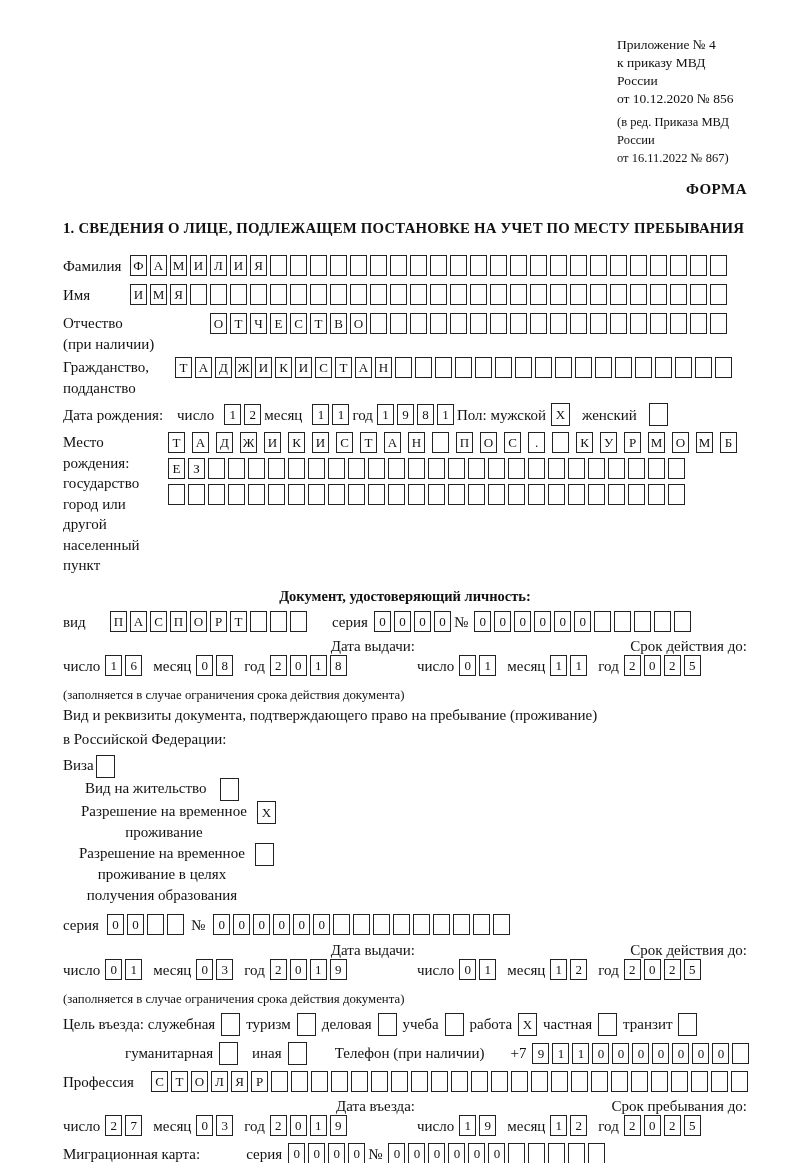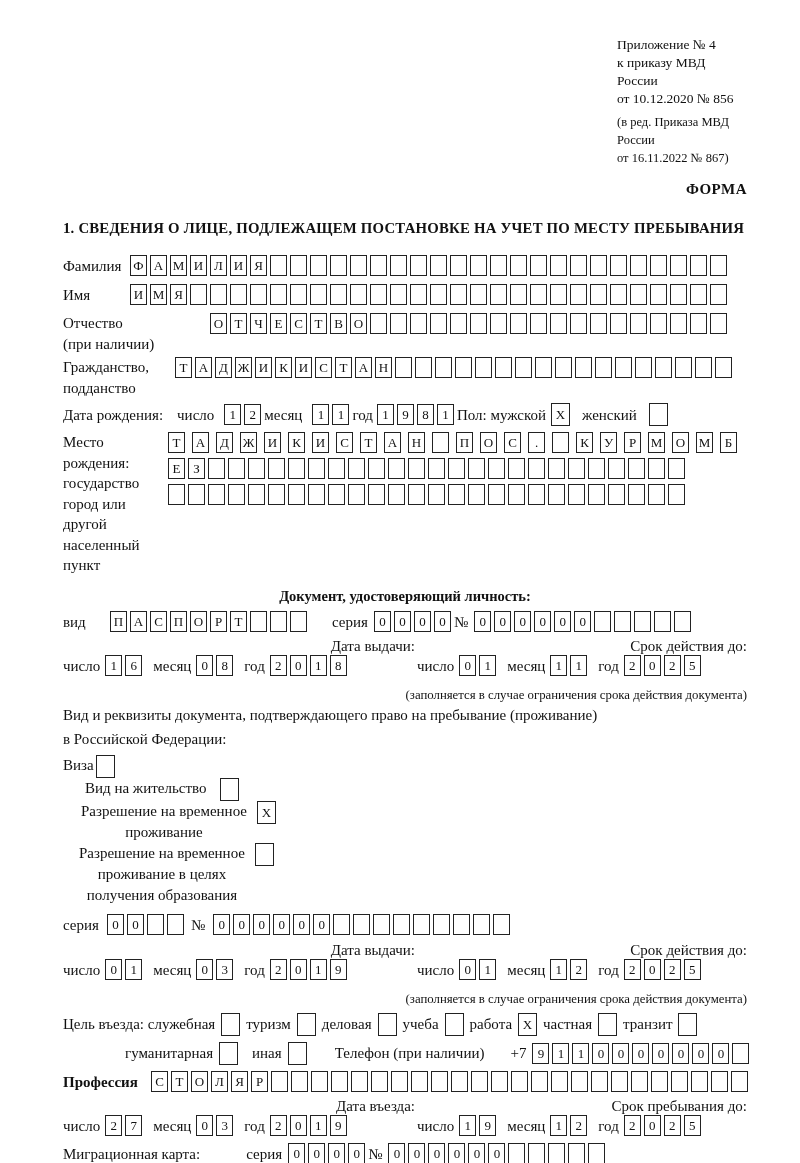--- a/index.html
+++ b/index.html
@@ -24,21 +24,21 @@
   .cbox .box{width:17px;height:21px;line-height:21px;margin-right:0;}
   .inline-gap{display:inline-block;width:10px;}
   .doc-heading{text-align:center;font-weight:bold;font-size:14.5px;margin:2px 0 6px 0;}
   .date-block{display:flex;margin-bottom:4px;}
   .date-group{flex:none;}
   .date-header{text-align:right;font-size:15px;line-height:18px;}
   .date-line{display:flex;align-items:flex-start;}
   .date-line .lbl{margin-right:5px;}
   .date-line .boxes{margin-right:8px;}
   .dg-right{margin-left:auto;width:330px;}
-  .fill-note{font-size:12.8px;text-align:right;line-height:16px;margin-top:10px;}
+  .fill-note{font-size:12.8px;line-height:16px;margin-top:10px;}
   .intro{font-size:15px;line-height:24px;}
   .cb-row{display:flex;align-items:flex-start;margin:4px 0 8px 0;flex-direction:column;}
   .cb-item{display:flex;align-items:flex-start;}
   .cb-label{font-size:15px;line-height:21px;text-align:center;}
   .cb-label.left{text-align:left;}
   .purpose-row{display:flex;align-items:center;margin-bottom:6px;font-size:15px;}
   .purpose-row .opt{margin-right:6px;white-space:nowrap;}
   .rep-block{display:flex;margin-top:4px;}
   .rep-rows .boxes{display:block;margin-bottom:2px;}
 </style>
@@ -247,21 +247,21 @@
     <span class="opt">гуманитарная</span>
     <span class="boxes cbox opt" style="margin-right:14px;"><span class="box"></span></span>
     <span class="opt">иная</span>
     <span class="boxes cbox opt" style="margin-right:28px;"><span class="box"></span></span>
     <span class="opt">Телефон (при наличии)</span>
     <span class="opt" style="margin-left:20px;">+7</span>
     <span class="boxes"><span class="box">9</span><span class="box">1</span><span class="box">1</span><span class="box">0</span><span class="box">0</span><span class="box">0</span><span class="box">0</span><span class="box">0</span><span class="box">0</span><span class="box">0</span><span class="box"></span></span>
   </div>
 
   <div class="row" style="margin-bottom:4px;">
-    <span class="lbl" style="width:88px;font-weight:bold;">Профессия</span>
+    <span class="lbl" style="width:88px;">Профессия</span>
     <span class="boxes"><span class="box">С</span><span class="box">Т</span><span class="box">О</span><span class="box">Л</span><span class="box">Я</span><span class="box">Р</span><span class="box"></span><span class="box"></span><span class="box"></span><span class="box"></span><span class="box"></span><span class="box"></span><span class="box"></span><span class="box"></span><span class="box"></span><span class="box"></span><span class="box"></span><span class="box"></span><span class="box"></span><span class="box"></span><span class="box"></span><span class="box"></span><span class="box"></span><span class="box"></span><span class="box"></span><span class="box"></span><span class="box"></span><span class="box"></span><span class="box"></span><span class="box"></span></span>
   </div>
 
   <div class="date-block">
     <div class="date-group" style="width:352px;">
       <div class="date-header">Дата въезда:</div>
       <div class="date-line">
         <span class="lbl">число</span>
         <span class="boxes"><span class="box">2</span><span class="box">7</span></span>
         <span class="lbl">месяц</span>

